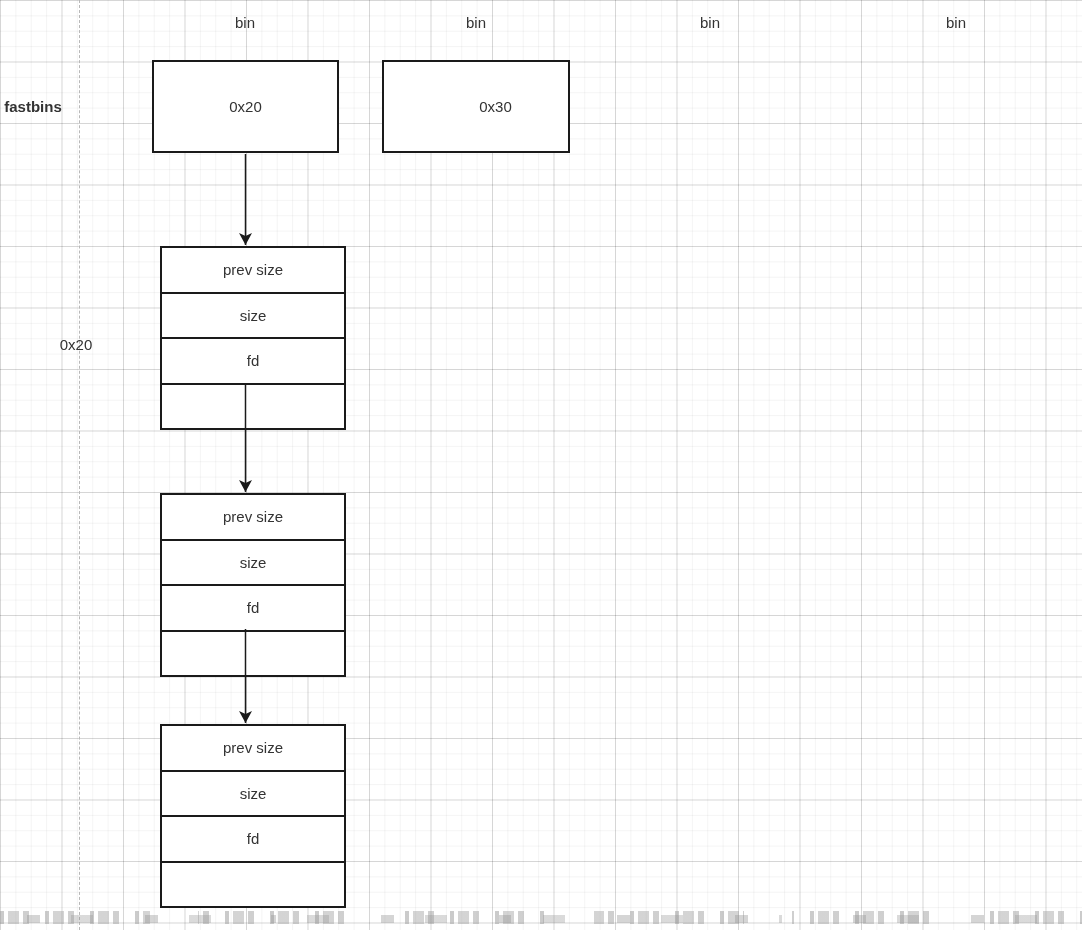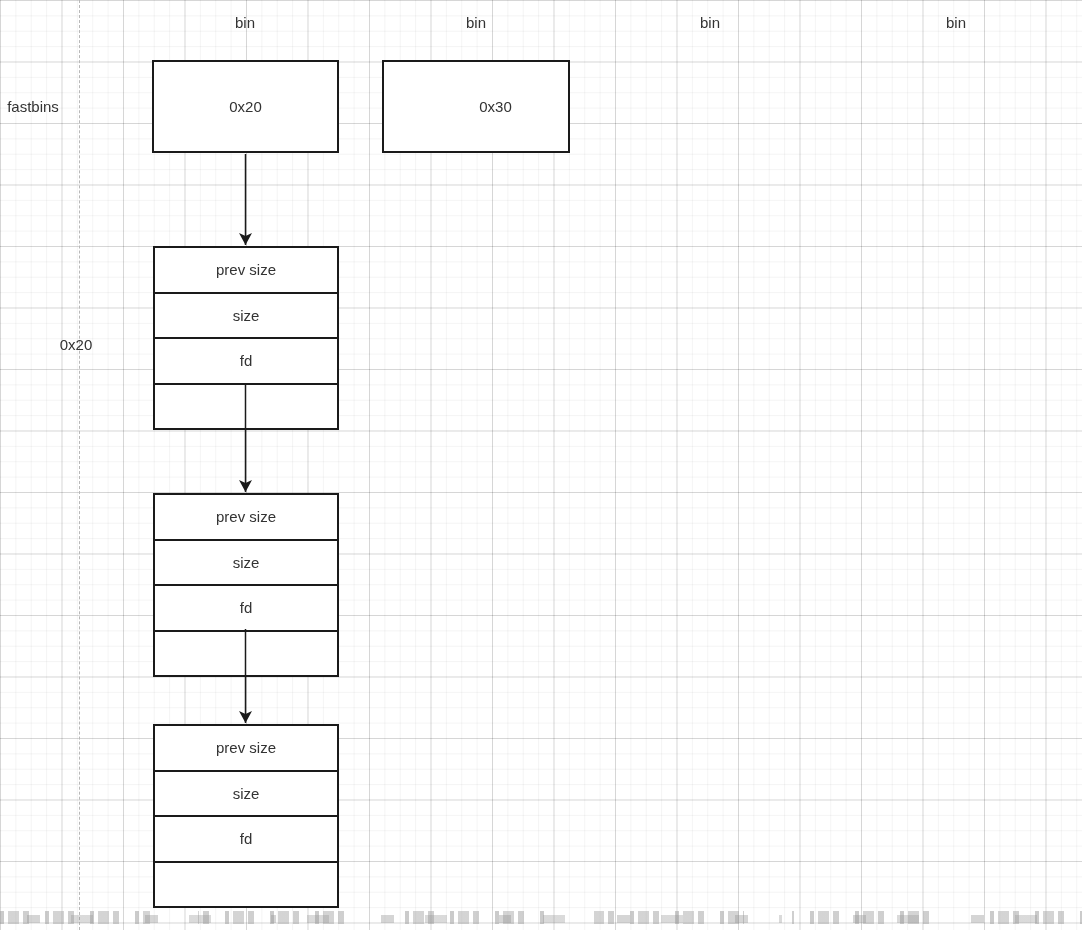--- a/index.html
+++ b/index.html
@@ -51,21 +51,21 @@
   }
 
   
   .bin-h   { top: 1px;  height: 18px; width: 100px; margin-top: 12px; }
   .bin-h1  { left: 195px; }
   .bin-h2  { left: 426px; }
   .bin-h3  { left: 660px; }
   .bin-h4  { left: 906px; }
 
   
-  .fastbins-l { left: 0;    top: 98px;  width: 66px; height: 17px; }
+  .fastbins-l { left: 0;    top: 98px;  width: 66px; height: 17px; font-weight: bold; }
   .sidesize-l { left: 41px; top: 336px; width: 70px; height: 17px; }
 
   
   .binbox {
     position: absolute;
     top: 60px;
     height: 93px;
     background: #ffffff;
     border: 2px solid #1a1a1a;
     box-sizing: border-box;
@@ -76,21 +76,21 @@
     z-index: 2;
   }
   .binbox1 { left: 152px; width: 187px; }
   .binbox2 { left: 382px; width: 188px; padding-left: 39px; }
   .binbox3 { left: 617px; width: 185px; }
   .binbox4 { left: 863px; width: 186px; }
 
   
   .chunk {
     position: absolute;
-    left: 153px;
+    left: 160px;
     width: 186px;
     height: 184px;
     background: #ffffff;
     border: 2px solid #1a1a1a;
     box-sizing: border-box;
     display: flex;
     flex-direction: column;
     z-index: 2;
   }
   .chunk1 { top: 246px; }

